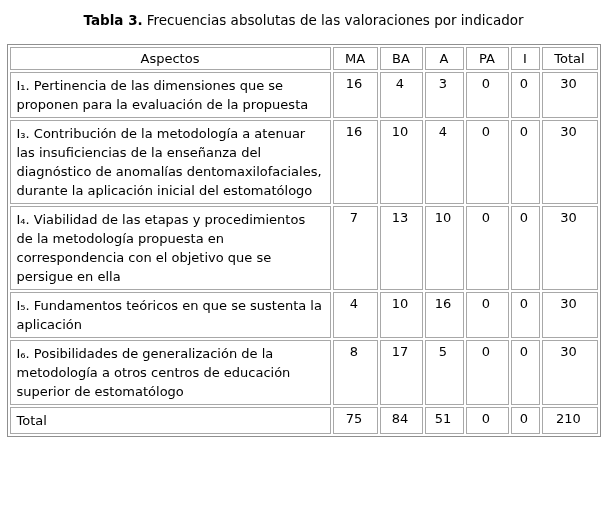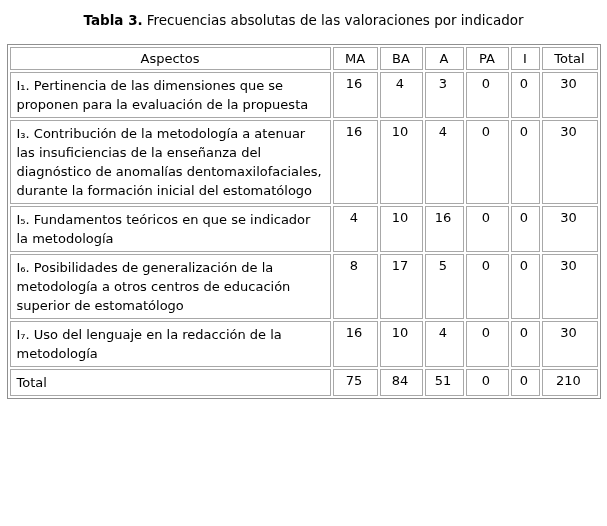--- a/index.html
+++ b/index.html
@@ -91,51 +91,51 @@
       <tr>
         <td class="aspect">I₁. Pertinencia de las dimensiones que se proponen para la evaluación de la propuesta</td>
         <td class="num">16</td>
         <td class="num">4</td>
         <td class="num">3</td>
         <td class="num">0</td>
         <td class="num">0</td>
         <td class="num">30</td>
       </tr>
       <tr>
-        <td class="aspect">I₃. Contribución de la metodología a atenuar las insuficiencias de la enseñanza del diagnóstico de anomalías dentomaxilofaciales, durante la formación inicial del estomatólogo</td>
+        <td class="aspect">I₃. Contribución de la metodología a atenuar las insuficiencias de la enseñanza del diagnóstico de anomalías dentomaxilofaciales, durante la aplicación inicial del estomatólogo</td>
         <td class="num">16</td>
         <td class="num">10</td>
         <td class="num">4</td>
         <td class="num">0</td>
         <td class="num">0</td>
         <td class="num">30</td>
       </tr>
       <tr>
-        <td class="aspect">I₅. Fundamentos teóricos en que se indicador la metodología</td>
+        <td class="aspect">I₄. Viabilidad de las etapas y procedimientos de la metodología propuesta en correspondencia con el objetivo que se persigue en ella</td>
+        <td class="num">7</td>
+        <td class="num">13</td>
+        <td class="num">10</td>
+        <td class="num">0</td>
+        <td class="num">0</td>
+        <td class="num">30</td>
+      </tr>
+      <tr>
+        <td class="aspect">I₅. Fundamentos teóricos en que se sustenta la aplicación</td>
         <td class="num">4</td>
         <td class="num">10</td>
         <td class="num">16</td>
         <td class="num">0</td>
         <td class="num">0</td>
         <td class="num">30</td>
       </tr>
       <tr>
         <td class="aspect">I₆. Posibilidades de generalización de la metodología a otros centros de educación superior de estomatólogo</td>
         <td class="num">8</td>
         <td class="num">17</td>
         <td class="num">5</td>
-        <td class="num">0</td>
-        <td class="num">0</td>
-        <td class="num">30</td>
-      </tr>
-      <tr>
-        <td class="aspect">I₇. Uso del lenguaje en la redacción de la metodología</td>
-        <td class="num">16</td>
-        <td class="num">10</td>
-        <td class="num">4</td>
         <td class="num">0</td>
         <td class="num">0</td>
         <td class="num">30</td>
       </tr>
       <tr>
         <td class="aspect">Total</td>
         <td class="num">75</td>
         <td class="num">84</td>
         <td class="num">51</td>
         <td class="num">0</td>

